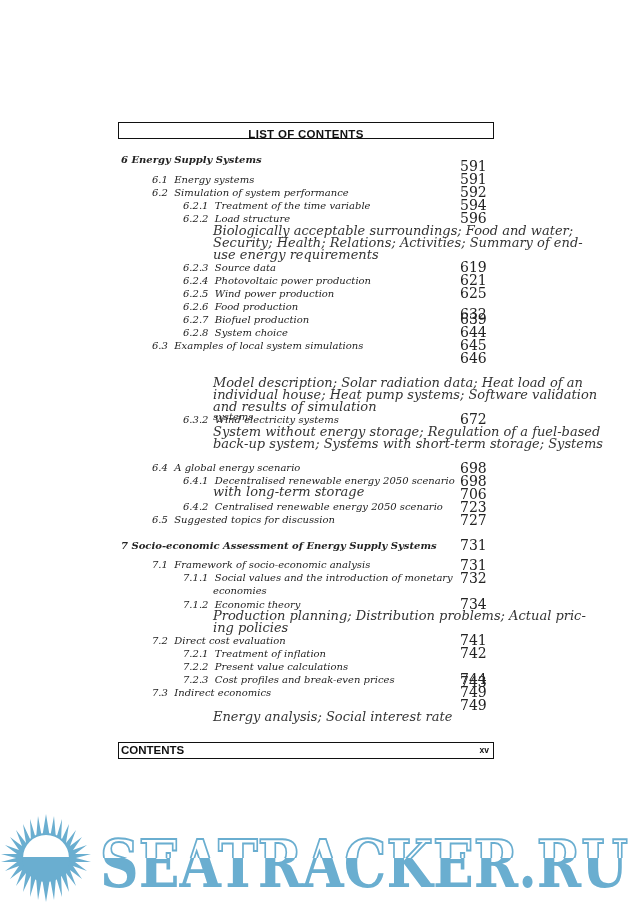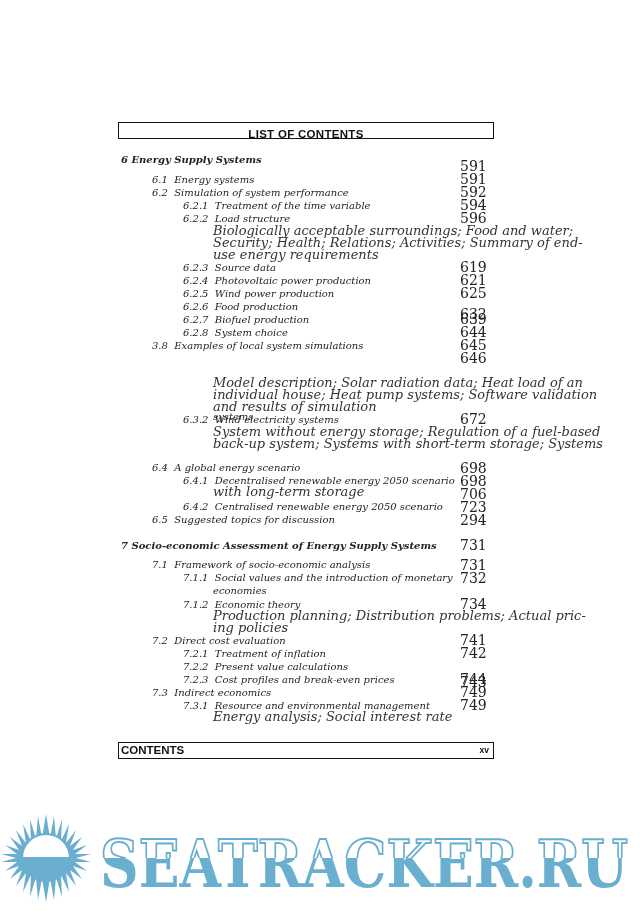--- a/index.html
+++ b/index.html
@@ -91,21 +91,21 @@
   </div>
   <div class="pnum" style="top:313px;">639</div>
 
   <div class="row" style="left:183px; top:326px;">
     <span>6.2.8</span>&nbsp;
     <span>System choice</span>
   </div>
   <div class="pnum" style="top:326px;">644</div>
 
   <div class="row" style="left:152px; top:339px;">
-    <span>3.8</span>&nbsp;
+    <span>6.3</span>&nbsp;
     <span>Examples of local system simulations</span>
   </div>
   <div class="pnum" style="top:339px;">645</div>
 
   <div class="pnum" style="top:352px;">646</div>
   <div class="row" style="left:213px; top:386px;margin-top:24px;">systems</div>
   <div class="desc" style="left:213px; top:377px;">Model description; Solar radiation data; Heat load of an</div>
   <div class="desc" style="left:213px; top:389px;">individual house; Heat pump systems; Software validation</div>
   <div class="desc" style="left:213px; top:401px;">and results of simulation</div>
 
@@ -135,21 +135,21 @@
     <span>Centralised renewable energy 2050 scenario</span>
   </div>
   <div class="pnum" style="top:488px;">706</div>
 
   <div class="pnum" style="top:501px;">723</div>
 
   <div class="row" style="left:152px; top:513px;">
     <span>6.5</span>&nbsp;
     <span>Suggested topics for discussion</span>
   </div>
-  <div class="pnum" style="top:514px;">294</div>
+  <div class="pnum" style="top:514px;">727</div>
 
   <div class="row chap" style="left:121px; top:539px;">7 Socio-economic Assessment of Energy Supply Systems</div>
   <div class="pnum" style="top:539px;">731</div>
 
   <div class="row" style="left:152px; top:558px;">
     <span>7.1</span>&nbsp;
     <span>Framework of socio-economic analysis</span>
   </div>
   <div class="pnum" style="top:559px;">731</div>
 
@@ -191,24 +191,20 @@
     <span>Cost profiles and break-even prices</span>
   </div>
   <div class="pnum" style="top:673px;">744</div>
 
   <div class="row" style="left:152px; top:686px;">
     <span>7.3</span>&nbsp;
     <span>Indirect economics</span>
   </div>
   <div class="pnum" style="top:686px;">749</div>
 
-  <div class="row" style="left:183px; top:699px;">
-    <span>7.3.1</span>&nbsp;
-    <span>Resource and environmental management</span>
-  </div>
   <div class="pnum" style="top:699px;">749</div>
   <div class="desc" style="left:213px; top:711px;">Energy analysis; Social interest rate</div>
 
   <div class="footer-box">
     <span class="ft">CONTENTS</span>
     <span class="pg">xv</span>
   </div>
 
   <div class="logo">
     <svg width="641" height="99" viewBox="0 0 641 99" xmlns="http://www.w3.org/2000/svg">

